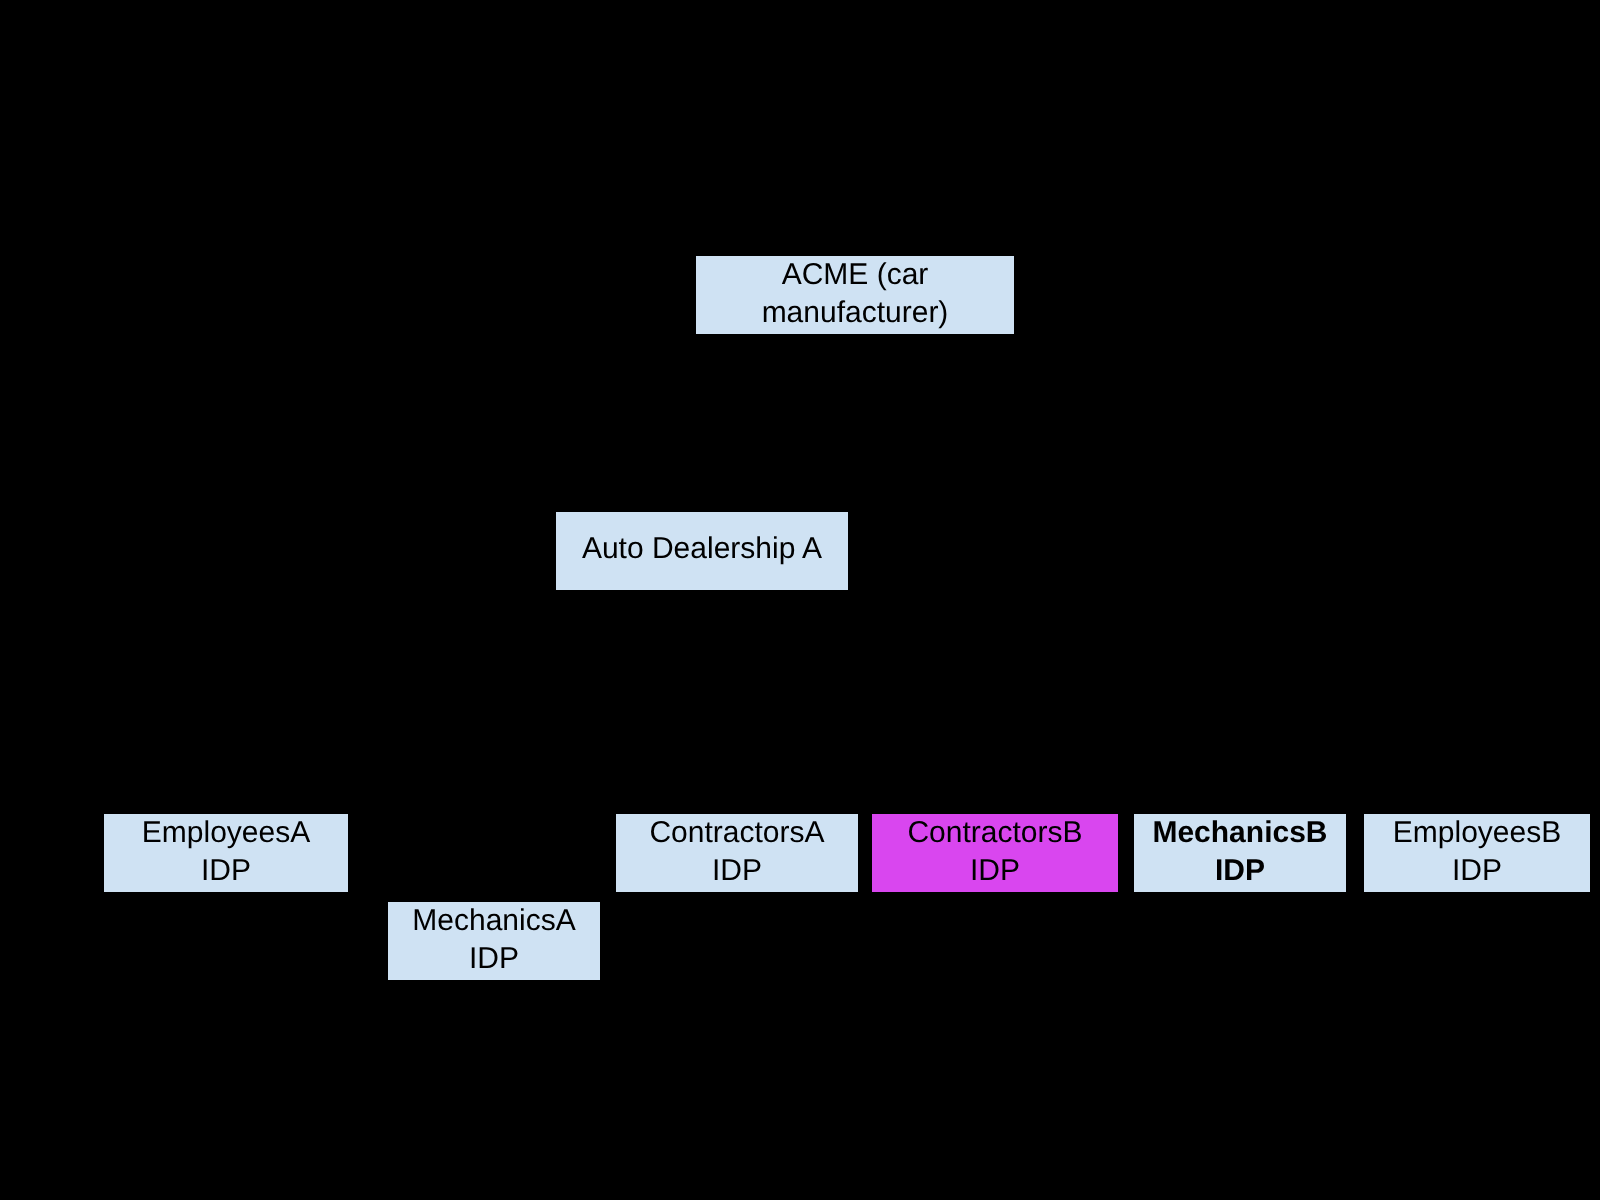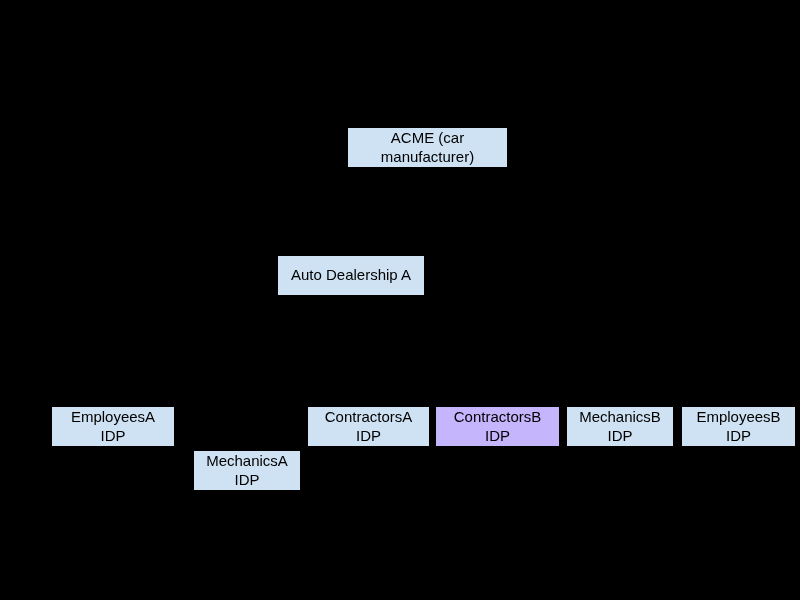--- a/index.html
+++ b/index.html
@@ -50,21 +50,21 @@
 
   <div class="node n-employees-a" style="background: rgb(207, 226, 243); border-color: rgb(0, 0, 0); color: rgb(0, 0, 0);">EmployeesA
 IDP</div>
 
   <div class="node n-mechanics-a" style="background: rgb(207, 226, 243); border-color: rgb(0, 0, 0); color: rgb(0, 0, 0);">MechanicsA
 IDP</div>
 
   <div class="node n-contractors-a" style="background: rgb(207, 226, 243); border-color: rgb(0, 0, 0); color: rgb(0, 0, 0);">ContractorsA
 IDP</div>
 
-  <div class="node n-contractors-b" style="background: #c4b5fd; border-color: rgb(0, 0, 0); color: rgb(0, 0, 0);">ContractorsB
+  <div class="node n-contractors-b" style="background: #d946ef; border-color: rgb(0, 0, 0); color: rgb(0, 0, 0);">ContractorsB
 IDP</div>
 
-  <div class="node n-mechanics-b" style="background: rgb(207, 226, 243); border-color: rgb(0, 0, 0); color: rgb(0, 0, 0);">MechanicsB
+  <div class="node n-mechanics-b" style="background: rgb(207, 226, 243); border-color: rgb(0, 0, 0); color: rgb(0, 0, 0); font-weight: bold;">MechanicsB
 IDP</div>
 
   <div class="node n-employees-b" style="background: rgb(207, 226, 243); border-color: rgb(0, 0, 0); color: rgb(0, 0, 0);">EmployeesB
 IDP</div>
 </div>
 
 </body></html>

